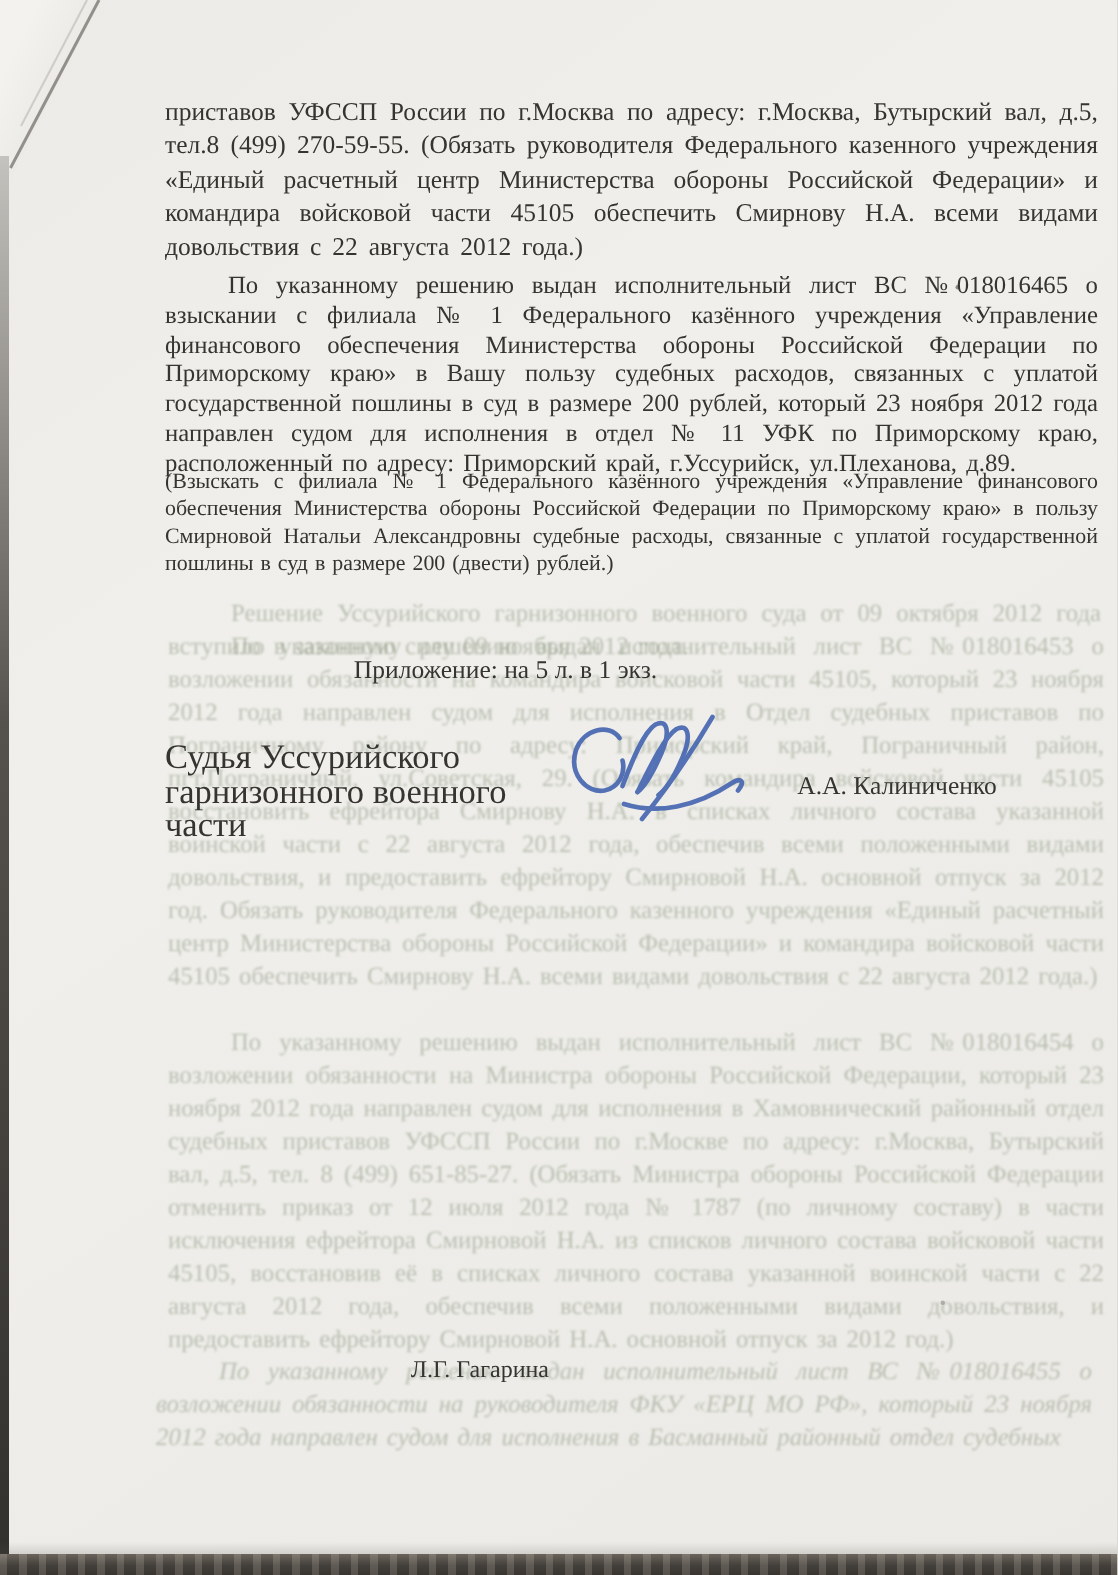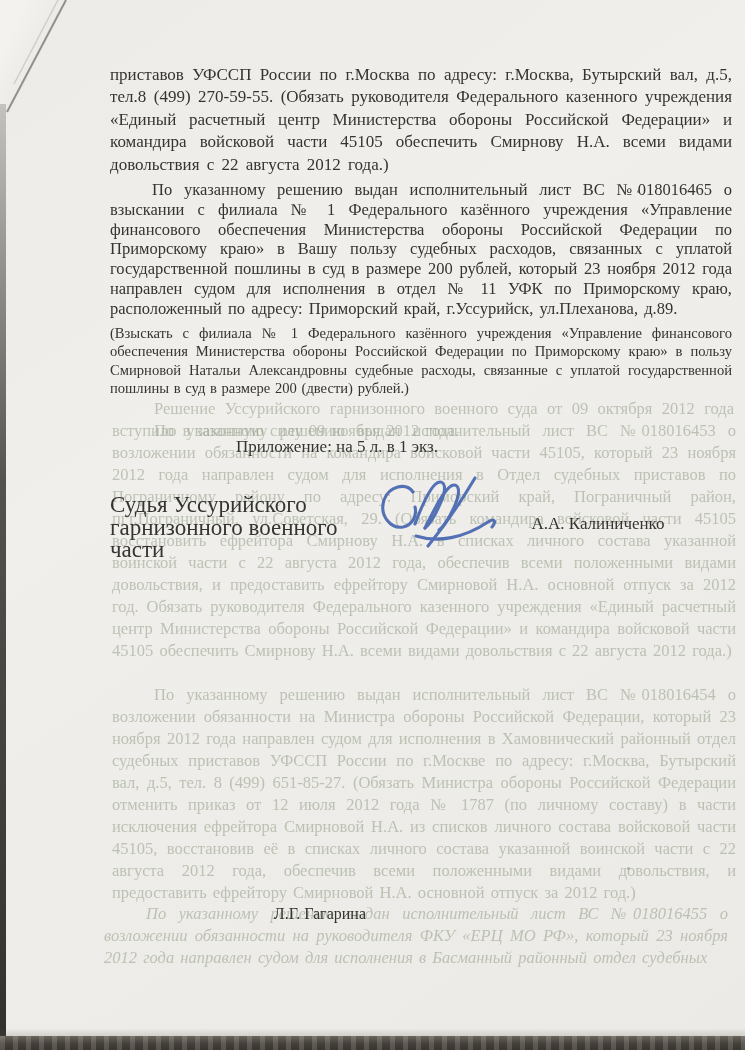--- a/index.html
+++ b/index.html
@@ -31,21 +31,21 @@
   }
   .bottom-edge-haze{
     position:absolute;left:0;bottom:14px;width:745px;height:8px;
     background:linear-gradient(to bottom,rgba(0,0,0,0),rgba(90,85,78,.18));
   }
   
   .blk{position:absolute;text-align:justify;}
   .ink{z-index:3;}
   .p1{left:110px;top:64px;width:622px;font-size:17px;line-height:22.4px;word-spacing:3px;}
   .p2a{left:110px;top:180px;width:622px;font-size:16.5px;line-height:19.8px;word-spacing:2px;text-indent:42px;}
-  .p2b{left:110px;top:312px;width:622px;font-size:14.6px;line-height:18.4px;word-spacing:1px;margin-top:12px;}
+  .p2b{left:110px;top:312px;width:622px;font-size:14.6px;line-height:18.4px;word-spacing:1px;}
   .attachment{left:137px;top:437px;width:400px;font-size:17px;text-align:center;}
   .signer-title{left:110px;top:494px;width:260px;font-size:23px;line-height:22.5px;text-align:left;}
   .signer-name{left:513px;top:514px;width:170px;font-size:17px;text-align:center;}
   .executor{left:106px;top:903px;width:260px;font-size:16px;line-height:21px;text-align:right;}
   
   .bleed{
     z-index:1;color:rgba(142,153,131,.52);
     filter:blur(.6px);
     font-size:16.5px;line-height:22px;word-spacing:2px;overflow:hidden;
   }

